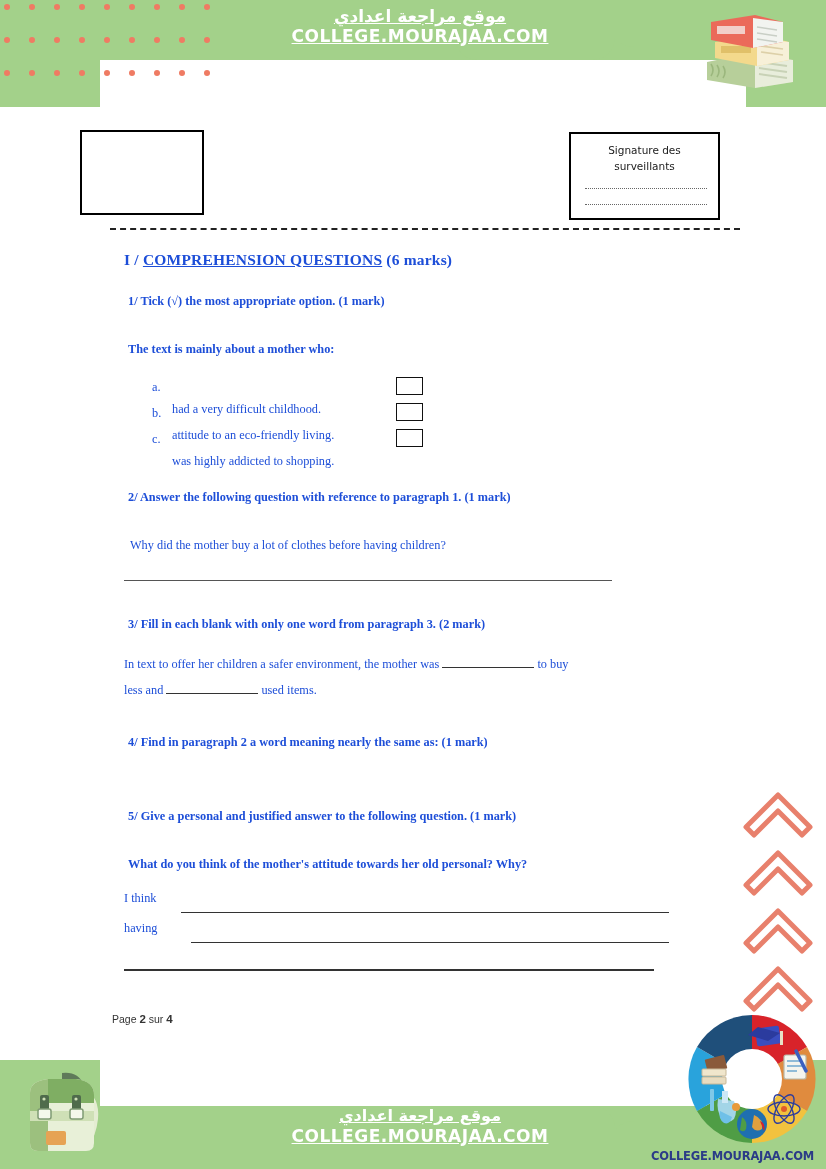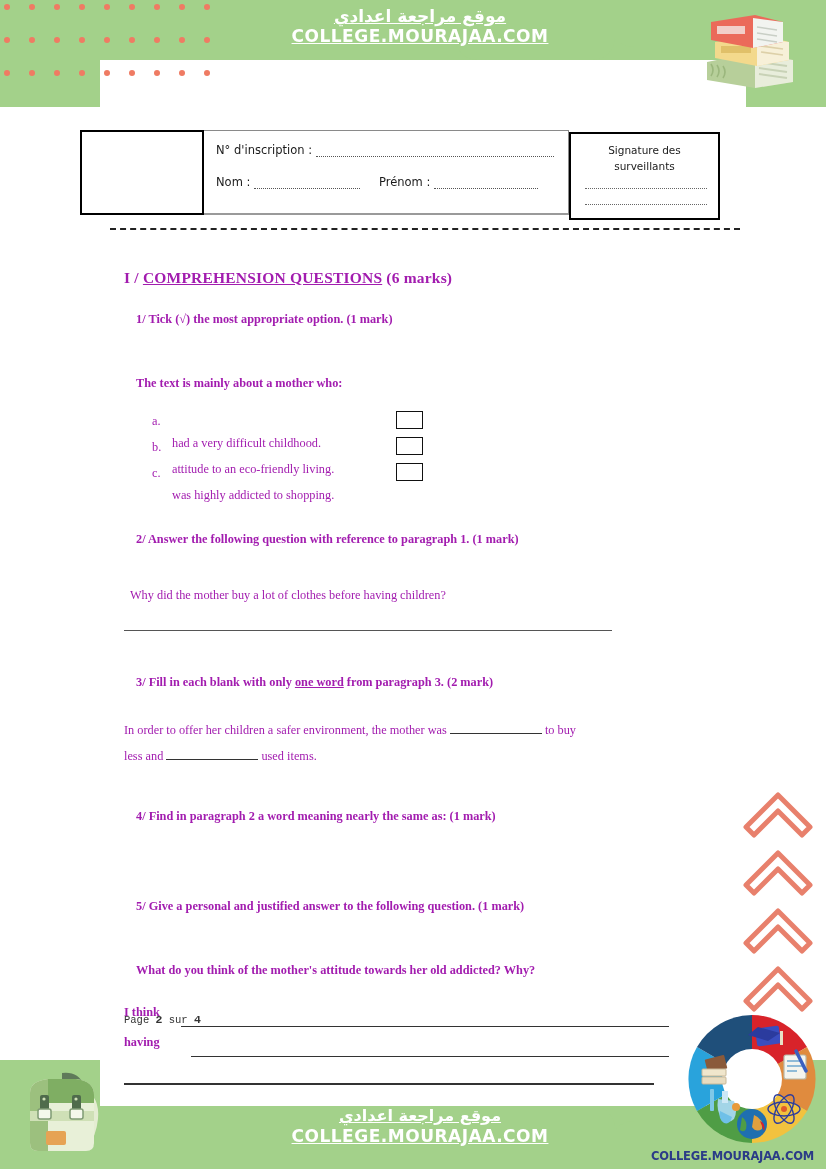--- a/index.html
+++ b/index.html
@@ -103,30 +103,30 @@
   .sig-line.l2 { top:70px; }
 
   
   .dash-sep {
     position:absolute; left:110px; top:228px; width:630px; height:0;
     border-top:2.5px dashed #222;
   }
 
   
   .sheet {
-    position:absolute; left:124px; top:268px; width:545px;
-    color:#a21caf;
+    position:absolute; left:124px; top:250px; width:545px;
+    color:#1d4ed8;
   }
   .sec-title {
     font-size:15.5px; font-weight:bold; letter-spacing:.2px;
     margin:0 0 22px 0; line-height:20px;
   }
   .sec-title .u { text-decoration:underline; }
   .q {
-    font-size:12.3px; font-weight:bold; line-height:18px; margin:12px;
+    font-size:12.3px; font-weight:bold; line-height:18px; margin:4px;
   }
   .qbody {
     font-size:12.3px; line-height:18px; margin:0;
   }
   .spacer-18 { height:18px; }
   .spacer-22 { height:22px; }
   .spacer-26 { height:26px; }
   .spacer-30 { height:30px; }
 
   
@@ -140,26 +140,26 @@
   }
 
   
   .rule { border:0; border-top:1.2px solid #555; height:0; margin:0; }
   .rule-thick { border:0; border-top:2px solid #333; height:0; margin:0; }
   .blank-inline {
     display:inline-block; border-bottom:1.1px solid #333;
     height:13px; vertical-align:baseline;
   }
   .answer-row { position:relative; height:30px; font-size:12.3px; }
-  .answer-row .tag { position:absolute; left:0; top:0; font-weight:bold; }
+  .answer-row .tag { position:absolute; left:0; top:0; font-weight:normal; }
   .answer-row .ln { position:absolute; right:0; bottom:8px; border-bottom:1.2px solid #333; height:1px; }
 
   .page-num {
-    position:absolute; left:124px; top:1013px;
-    font-family:Liberation Mono, monospace; font-size:10.5px; color:#333;
+    position:absolute; left:112px; top:1013px;
+    font-family:Liberation Sans, sans-serif; font-size:10.5px; color:#333;
   }
   .page-num b { font-size:11.5px; }
 
   
   .bot-band {
     position:absolute; left:0; bottom:0; width:826px; height:63px;
     background:#a3d18a;
   }
   .bot-left-block {
     position:absolute; left:0; bottom:63px; width:100px; height:46px;
@@ -272,34 +272,20 @@
     <path d="M14 12 L58 5 L86 12 L86 32 L56 38 L14 30 Z" fill="#eb6a5a"></path>
     <path d="M56 8 L86 12 L86 32 L56 38 Z" fill="#f2f4f0"></path>
     <rect x="20" y="16" width="28" height="8" fill="#f2cfc9"></rect>
     <path d="M60 17 L80 20 M60 23 L80 26 M60 29 L80 32" stroke="#c9cfc6" stroke-width="1.6" fill="none"></path>
   </g>
 </svg>
 
 <div class="exam-header">
   <div class="eh-left"></div>
 
-  <div class="eh-mid">
-    <div class="fld fld-insc">
-      <span>N° d'inscription  :</span>
-      <span class="dotline" style="width:238px"></span>
-    </div>
-    <div class="fld fld-nom">
-      <span>Nom :</span>
-      <span class="dotline" style="width:106px"></span>
-    </div>
-    <div class="fld fld-pre">
-      <span>Prénom  :</span>
-      <span class="dotline" style="width:104px"></span>
-    </div>
-  </div>
 
   <div class="eh-right">
     <div class="sig-title">
       <span>Signature des</span><br>
       <span>surveillants</span>
     </div>
     <div class="sig-line l1"></div>
     <div class="sig-line l2"></div>
   </div>
 </div>
@@ -350,27 +336,27 @@
   <div class="spacer-26"></div>
   <p class="qbody" style="padding-left:6px">Why did the mother buy a lot of clothes before having children?</p>
   <div class="spacer-26"></div>
   <hr class="rule" style="width:488px">
 
   <div class="spacer-30"></div>
 
   <p class="q">
     <span>3/</span>
     <span>Fill in each blank with only</span>
-    <span style="text-decoration:underline">one word</span>
+    <span style="">one word</span>
     <span>from paragraph 3.</span>
     <span>(2 mark)</span>
   </p>
   <div class="spacer-18"></div>
   <p class="qbody">
-    <span>In order to offer her children a safer environment, the mother was</span>
+    <span>In text to offer her children a safer environment, the mother was</span>
     <span class="blank-inline" style="width:92px"></span>
     <span>to buy</span>
   </p>
   <div style="height:8px"></div>
   <p class="qbody">
     <span>less and</span>
     <span class="blank-inline" style="width:92px"></span>
     <span>used items.</span>
   </p>
 
@@ -384,21 +370,21 @@
   <div class="spacer-22"></div>
 
   <div class="spacer-26"></div>
 
   <p class="q">
     <span>5/</span>
     <span>Give a personal and justified answer to the following question.</span>
     <span>(1 mark)</span>
   </p>
   <div class="spacer-22"></div>
-  <p class="q">What do you think of the mother's attitude towards her old addicted? Why?</p>
+  <p class="q">What do you think of the mother's attitude towards her old personal? Why?</p>
 
   <div style="height:14px"></div>
   <div class="answer-row">
     <span class="tag">I think</span>
     <span class="ln" style="width:488px"></span>
   </div>
   <div class="answer-row">
     <span class="tag">having</span>
     <span class="ln" style="width:478px"></span>
   </div>

